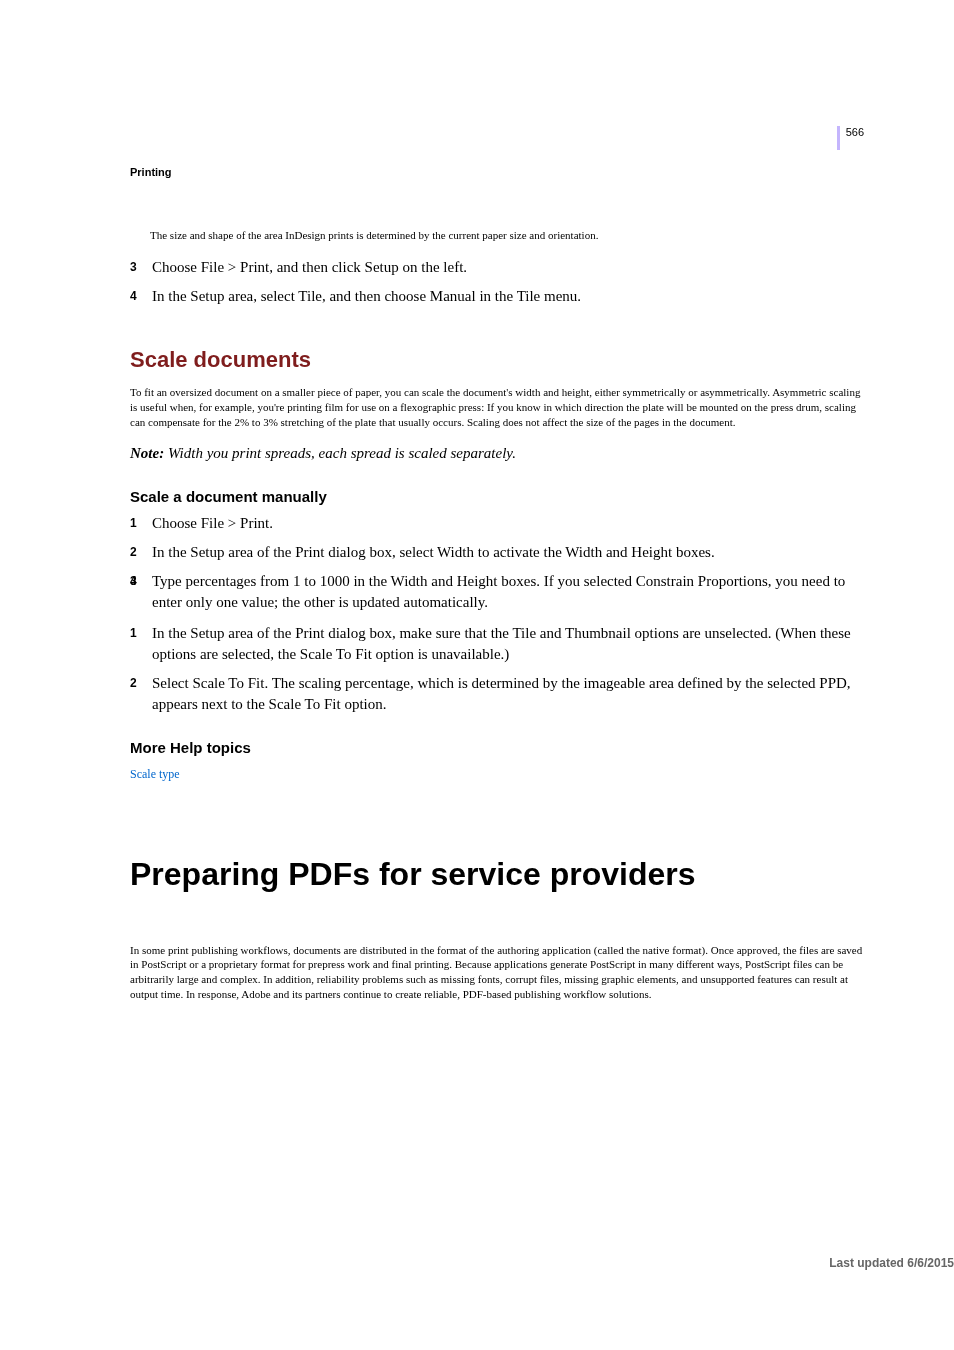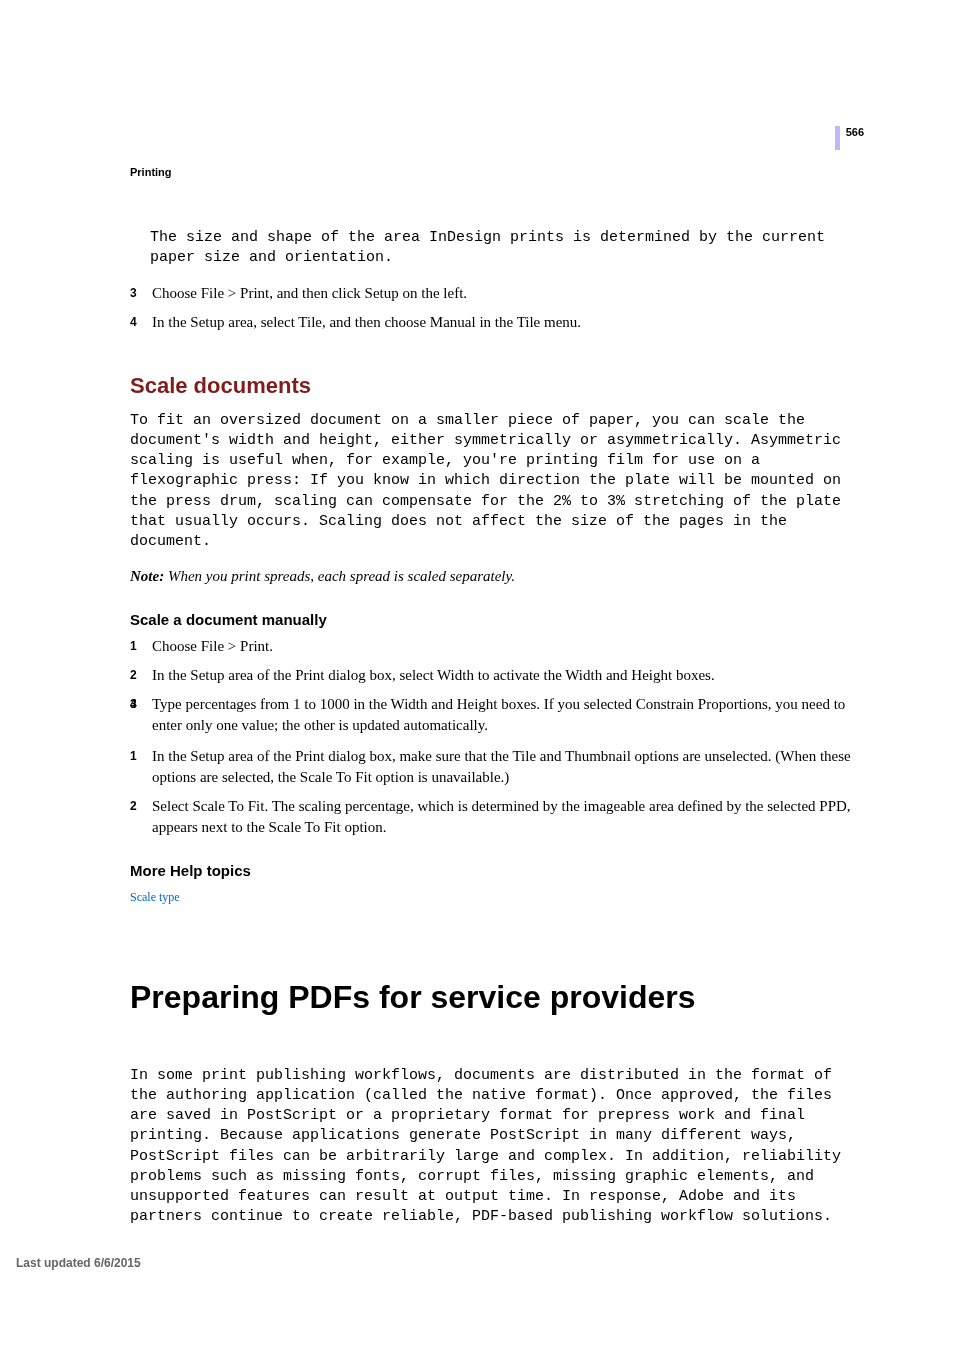--- a/index.html
+++ b/index.html
@@ -21,36 +21,35 @@
     margin-bottom: 50px;
   }
   .section-label {
     font-family: "Myriad Pro", "Segoe UI", Arial, sans-serif;
     font-weight: 700;
     font-size: 11px;
     color: #000;
     margin-top: 36px;
   }
   .page-number-wrap {
-    border-left: 5px solid #c4b5fd;
+    border-left: 3px solid #c4b5fd;
     padding-left: 6px;
     padding-bottom: 12px;
     font-family: "Myriad Pro", "Segoe UI", Arial, sans-serif;
-    font-weight: 700;
+    font-weight: 400;
     font-size: 11px;
     color: #000;
     position: absolute;
     top: 126px;
     right: 90px;
   }
   .body-text {
-    font-size: 15px;
+    font-size: 11px;
     line-height: 1.35;
     margin-bottom: 14px;
-    font-family: Liberation Mono, monospace;
   }
   .indent {
     margin-left: 20px;
   }
   .ol {
     list-style: none;
     counter-reset: step;
     margin-bottom: 10px;
   }
   .ol li {
@@ -105,21 +104,21 @@
   }
   .link {
     color: #0066cc;
     font-size: 12px;
   }
   .footer {
     position: absolute;
     bottom: 80px;
     left: 16px;
     right: 0;
-    text-align: left;
+    text-align: right;
     font-family: "Myriad Pro", "Segoe UI", Arial, sans-serif;
     font-weight: 700;
     font-size: 12px;
     color: #666;
   }
 </style>
 </head>
 <body>
 
 <div class="page">
@@ -138,21 +137,21 @@
     </li>
     <li>
       <span class="num">4</span>
       <span>In the Setup area, select Tile, and then choose Manual in the Tile menu.</span>
     </li>
   </ol>
 
   <h2 class="h2">Scale documents</h2>
   <p class="body-text">To fit an oversized document on a smaller piece of paper, you can scale the document's width and height, either symmetrically or asymmetrically. Asymmetric scaling is useful when, for example, you're printing film for use on a flexographic press: If you know in which direction the plate will be mounted on the press drum, scaling can compensate for the 2% to 3% stretching of the plate that usually occurs. Scaling does not affect the size of the pages in the document.</p>
   <p class="note">
-    <span class="label">Note:</span><span> When you print spreads, each spread is scaled separately.</span>
+    <span class="label">Note:</span><span> Width you print spreads, each spread is scaled separately.</span>
   </p>
 
   <h3 class="h3">Scale a document manually</h3>
   <ol class="ol">
     <li>
       <span class="num">1</span>
       <span>Choose File &gt; Print.</span>
     </li>
     <li>
       <span class="num">2</span>

